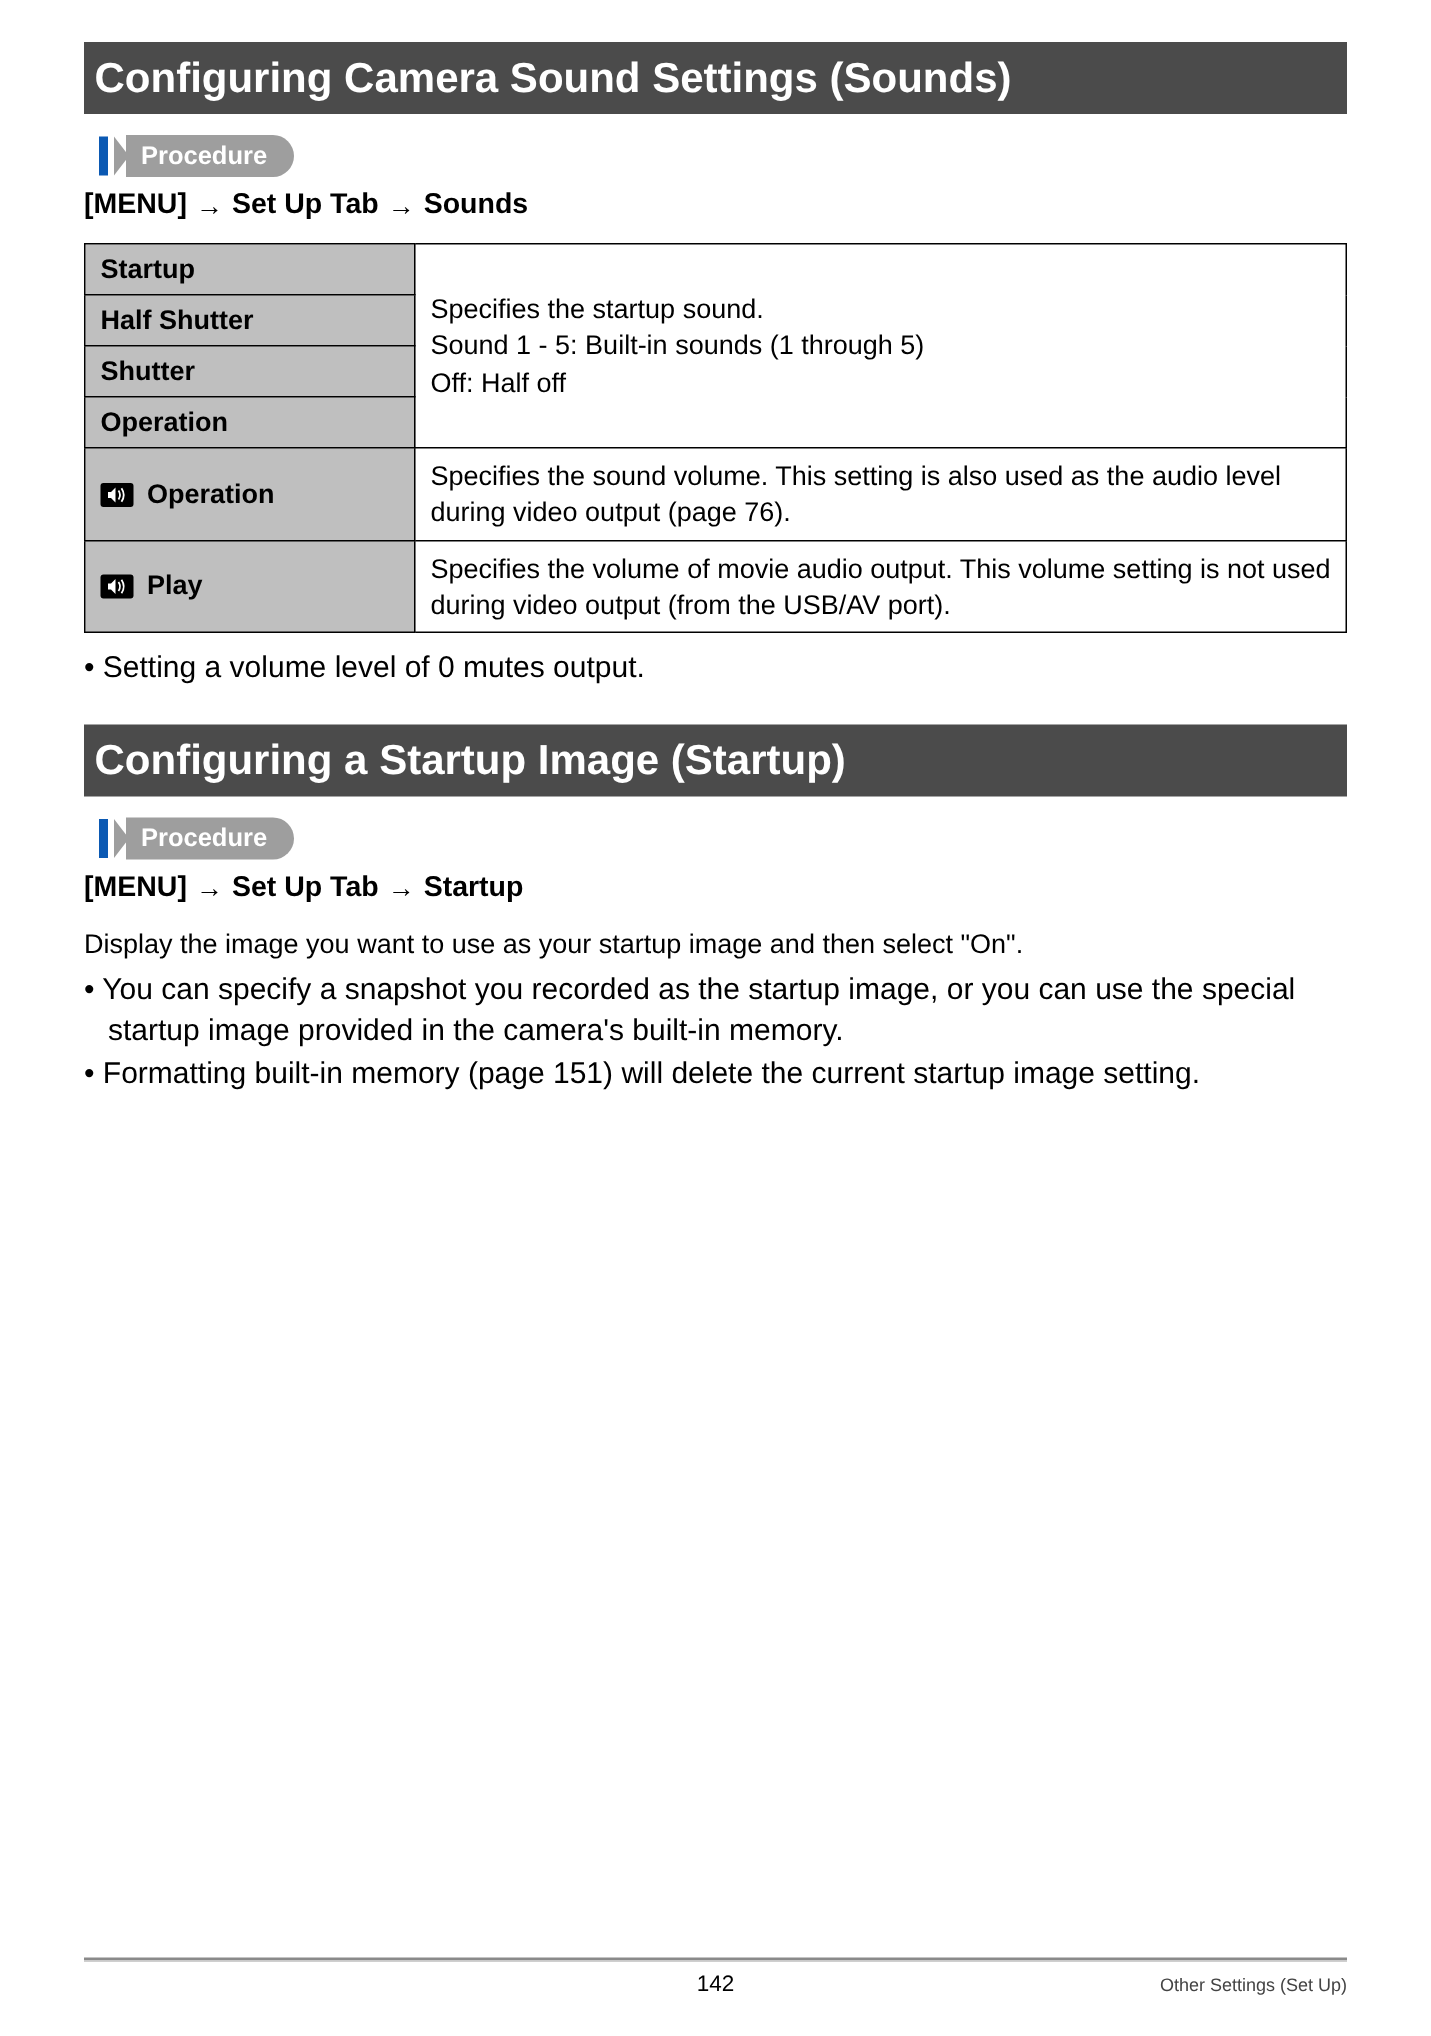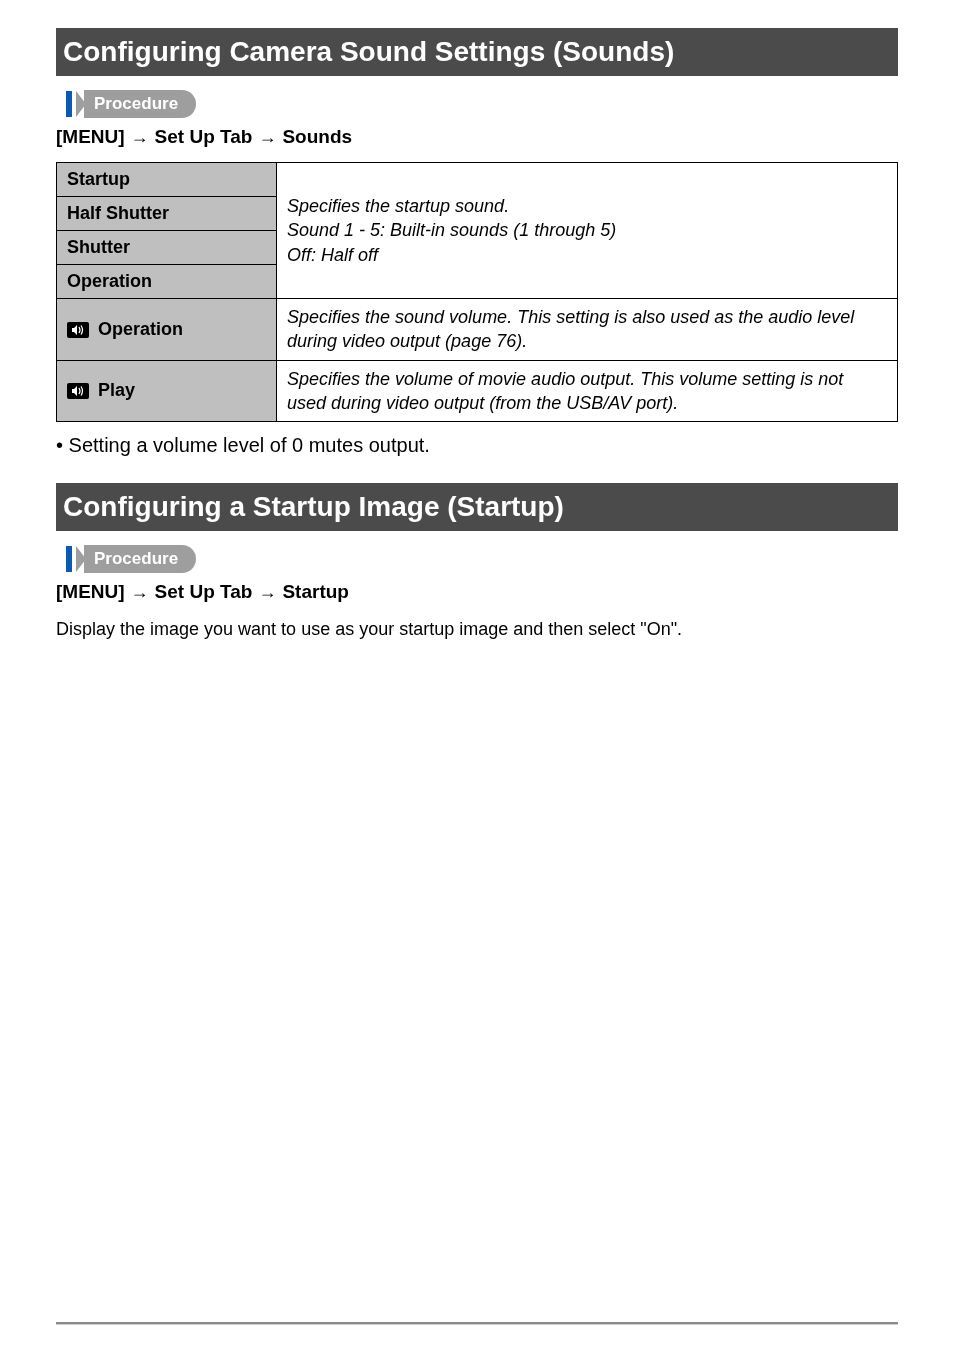--- a/index.html
+++ b/index.html
@@ -77,21 +77,20 @@
     vertical-align: middle;
   }
   table.settings th {
     background: #bfbfbf;
     font-weight: bold;
     width: 220px;
   }
   table.settings td {
     background: #fff;
     line-height: 1.35;
-    font-style: italic;
   }
   .volume-icon {
     display: inline-flex;
     align-items: center;
     justify-content: center;
     background: #000;
     color: #fff;
     font-size: 13px;
     width: 22px;
     height: 16px;
@@ -248,17 +247,24 @@
   <span>[MENU]</span>
   <span class="arrow">→</span>
   <span>Set Up Tab</span>
   <span class="arrow">→</span>
   <span>Startup</span>
 </div>
 
 <p class="body-text">Display the image you want to use as your startup image and then select "On".</p>
 
 <ul class="bullets">
+  <li>You can specify a snapshot you recorded as the startup image, or you can use the special startup image provided in the camera's built-in memory.</li>
+  <li>Formatting built-in memory (page 151) will delete the current startup image setting.</li>
 </ul>
 
 <div class="footer">
   <div class="footer-line"></div>
+  <div class="footer-row">
+    <div class="footer-spacer"></div>
+    <div class="footer-page">142</div>
+    <div class="footer-label">Other Settings (Set Up)</div>
+  </div>
 </div>
 
 </body></html>

